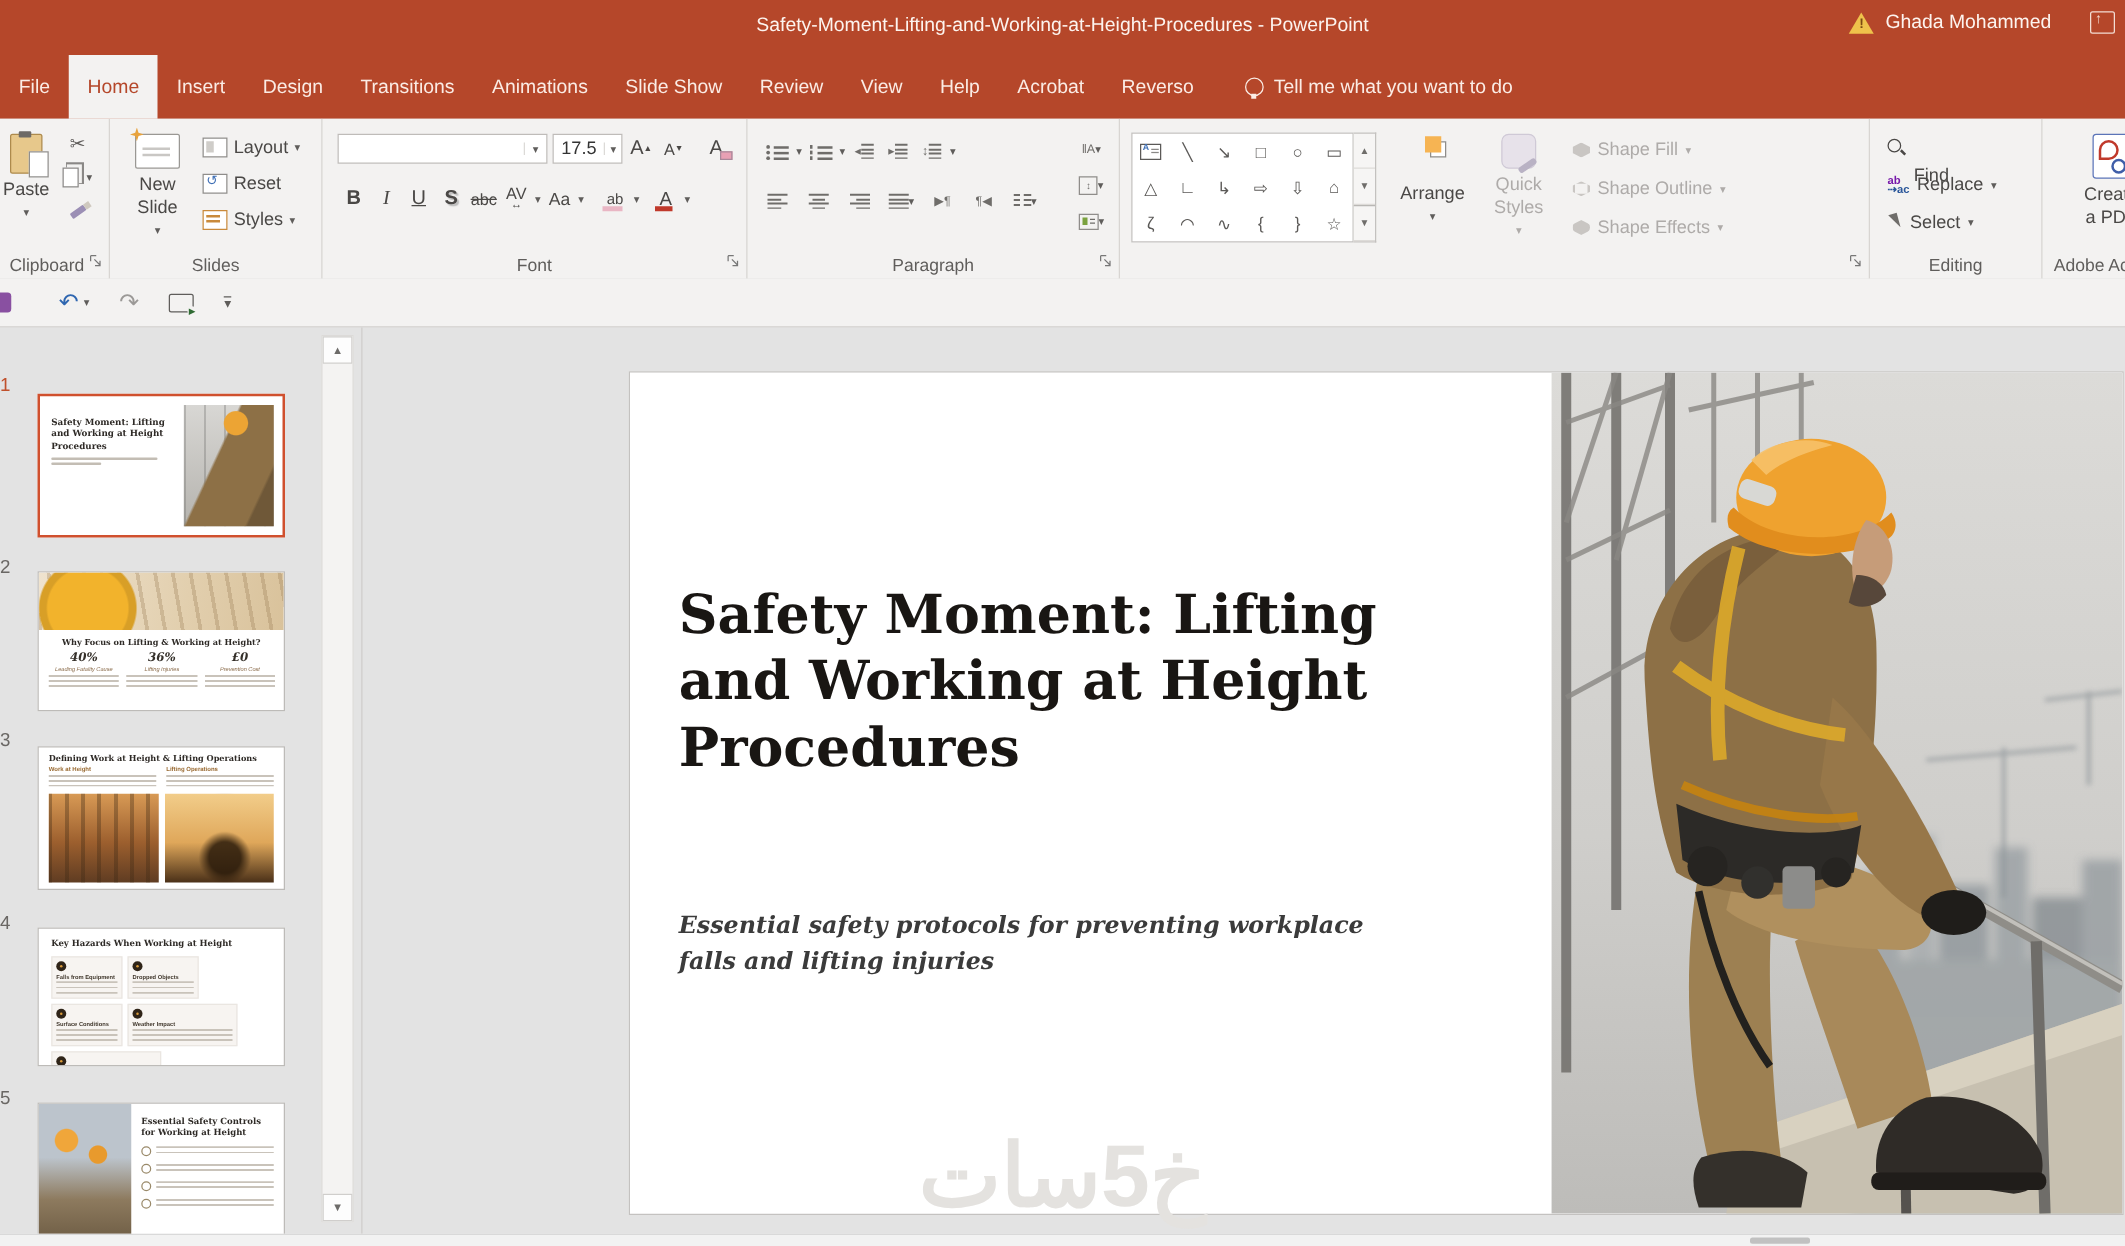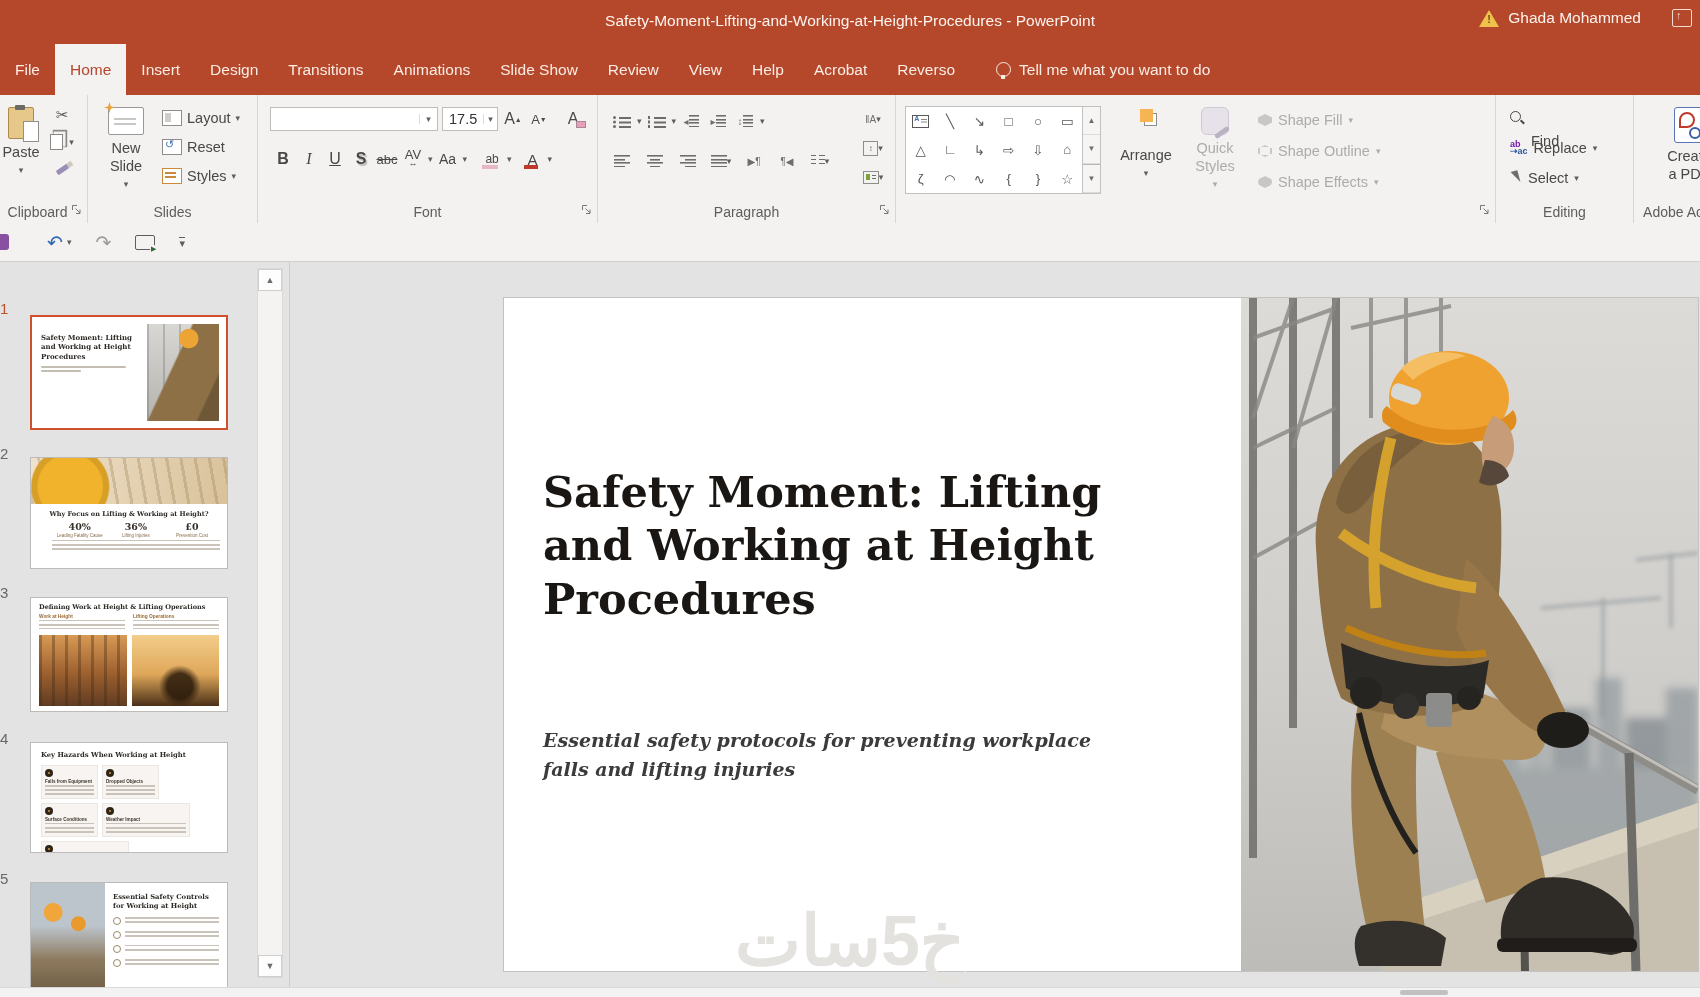--- a/index.html
+++ b/index.html
@@ -124,21 +124,21 @@
     radial-gradient(circle at 58% 15%,#eca434 0 10%,transparent 11%),
     linear-gradient(115deg,transparent 38%,#8d7046 40% 80%,#6f5838 82%),
     repeating-linear-gradient(90deg,rgba(90,90,88,.28) 0 2px,transparent 2px 16px),
     linear-gradient(#d8d7d4,#b5b3ae);}
   
   .t2photo{position:absolute;left:0;top:0;right:0;height:46px;background:
     radial-gradient(circle at 20% 62%,#f2b32c 0 20%,#d89f27 21% 24%,transparent 25%),
     repeating-linear-gradient(80deg,rgba(150,120,80,.30) 0 3px,transparent 3px 14px),
     linear-gradient(100deg,#efe3cf,#e2cfae 60%,#d9c29b);}
   .t2title{position:absolute;left:0;right:0;top:52px;text-align:center;font-size:6.5px;font-weight:700;color:#2e2a26;}
-  .t2stats{position:absolute;left:8px;right:7px;top:63px;display:flex;justify-content:flex-end;text-align:center;}
+  .t2stats{position:absolute;left:8px;right:7px;top:63px;display:flex;justify-content:space-between;text-align:center;font-style:italic;}
   .t2stats>div{width:31%;}
   .t2v{font-size:9.5px;font-weight:700;color:#35302a;}
   .t2l{font-size:4.5px;color:#8a6b4a;margin-top:1px;}
   .t2b{height:12px;margin-top:2px;}
   
   .t3title{position:absolute;left:8px;top:5px;font-size:6.5px;font-weight:700;color:#2e2a26;}
   .t3cols{position:absolute;left:8px;right:8px;top:16px;display:flex;gap:8px;}
   .t3cols>div{flex:1;}
   .t3h{font-size:4.8px;color:#9a6b33;font-weight:700;margin-bottom:1px;}
   .t3b{height:9px;}

